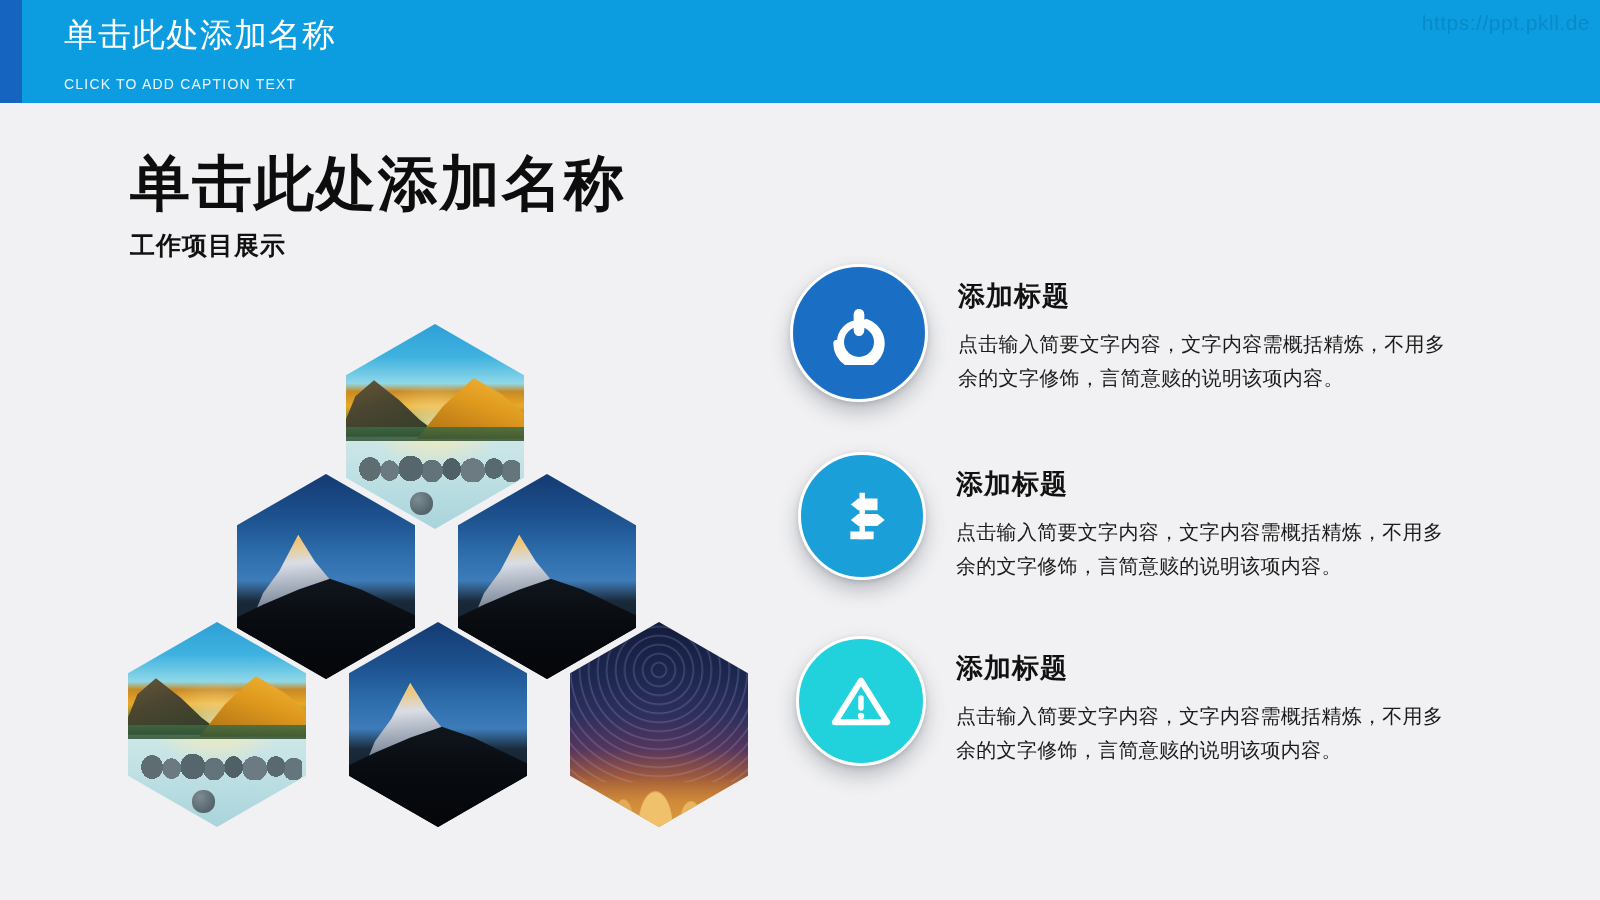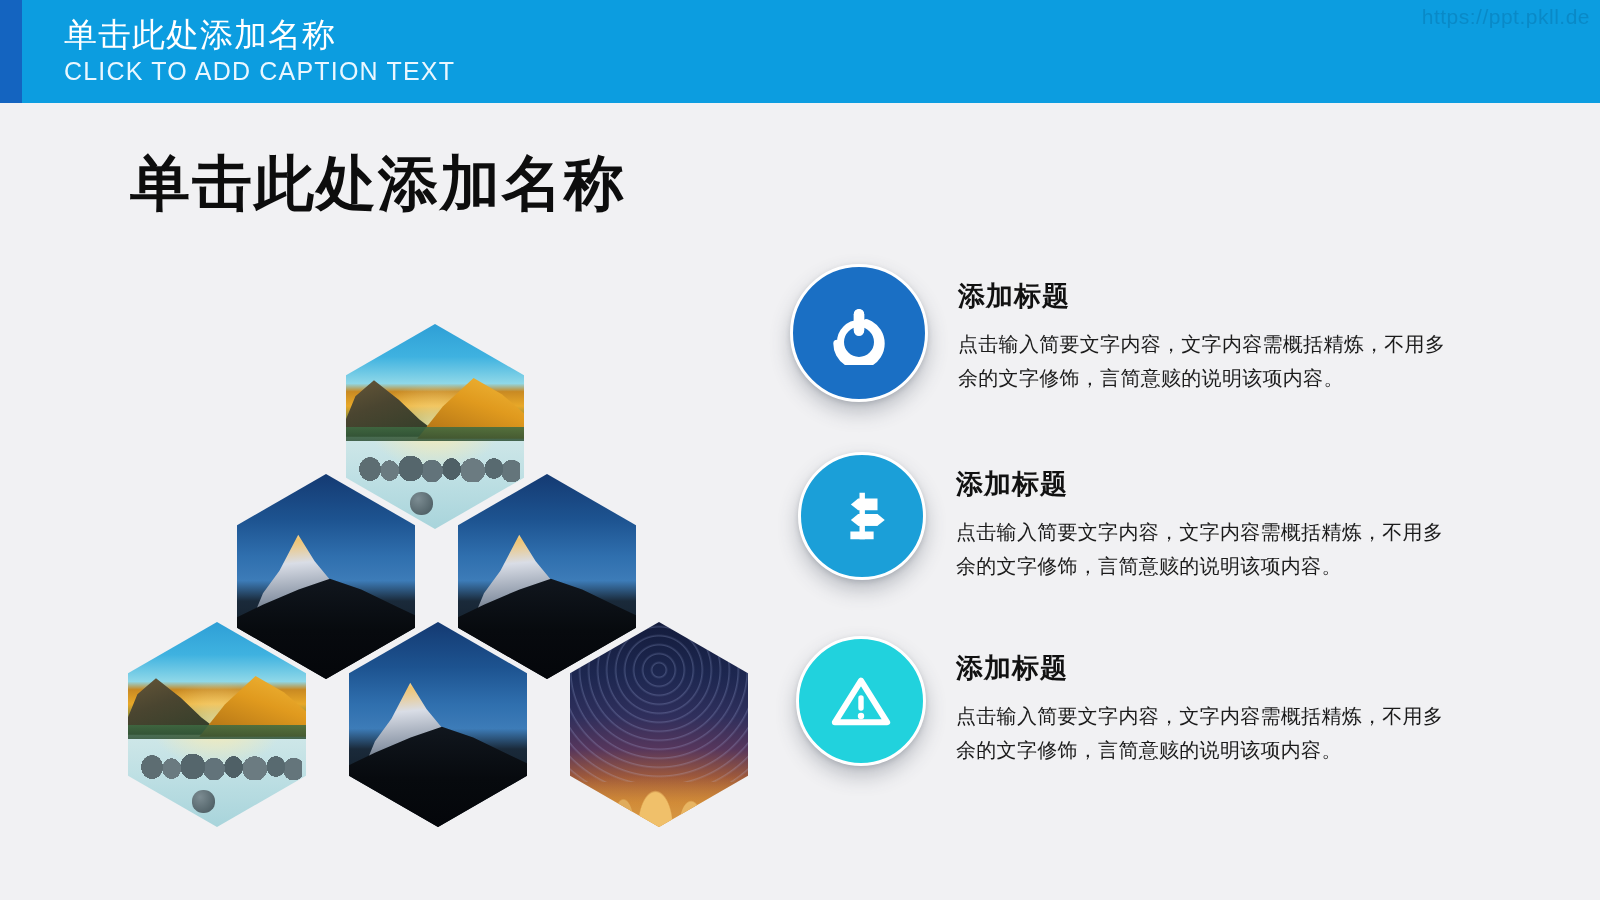--- a/index.html
+++ b/index.html
@@ -21,25 +21,25 @@
     position:absolute; left:0; top:0; width:22px; height:103px;
     background:#1464c0;
   }
   .header-texts { position:absolute; left:64px; top:14px; }
   .header-title {
     font-size:33px; color:#ffffff; font-weight:400; line-height:1.25;
     letter-spacing:1px;
     font-family:"DejaVu Sans","Liberation Sans",sans-serif;
   }
   .header-sub {
-    font-size:25px; color:#eaf7ff; font-weight:400; line-height:1.35;
-    letter-spacing:1.2px; margin-top:0;
+    font-size:14px; color:#eaf7ff; font-weight:400; line-height:1.35;
+    letter-spacing:1.2px; margin-top:20px;
   }
   .watermark {
-    position:absolute; right:10px; top:5px;
+    position:absolute; right:10px; top:11px;
     font-size:21px; color:rgba(0,70,110,0.22);
     letter-spacing:0.5px; font-weight:400;
     user-select:none;
   }
 
   
   .title-block { position:absolute; left:130px; top:152px; }
   .main-title {
     font-size:60px; font-weight:700; color:#0d0d0d;
     line-height:1.05; letter-spacing:2px;
@@ -177,20 +177,21 @@
   <div class="header-stripe"></div>
   <div class="header-texts">
     <div class="header-title">单击此处添加名称</div>
     <div class="header-sub">CLICK TO ADD CAPTION TEXT</div>
   </div>
   <div class="watermark">https://ppt.pkll.de</div>
 </div>
 
 <div class="title-block">
   <div class="main-title">单击此处添加名称</div>
+  <div class="main-sub">工作项目展示</div>
 </div>
 
 <div class="hex-area">
 
   <div class="hex" style="left:346px; top:324px;">
     <div class="hex-inner photo-lake">
       <div class="m-left"></div>
         <div class="m-right"></div>
       <div class="shore"></div>
         <div class="rocks"></div>

